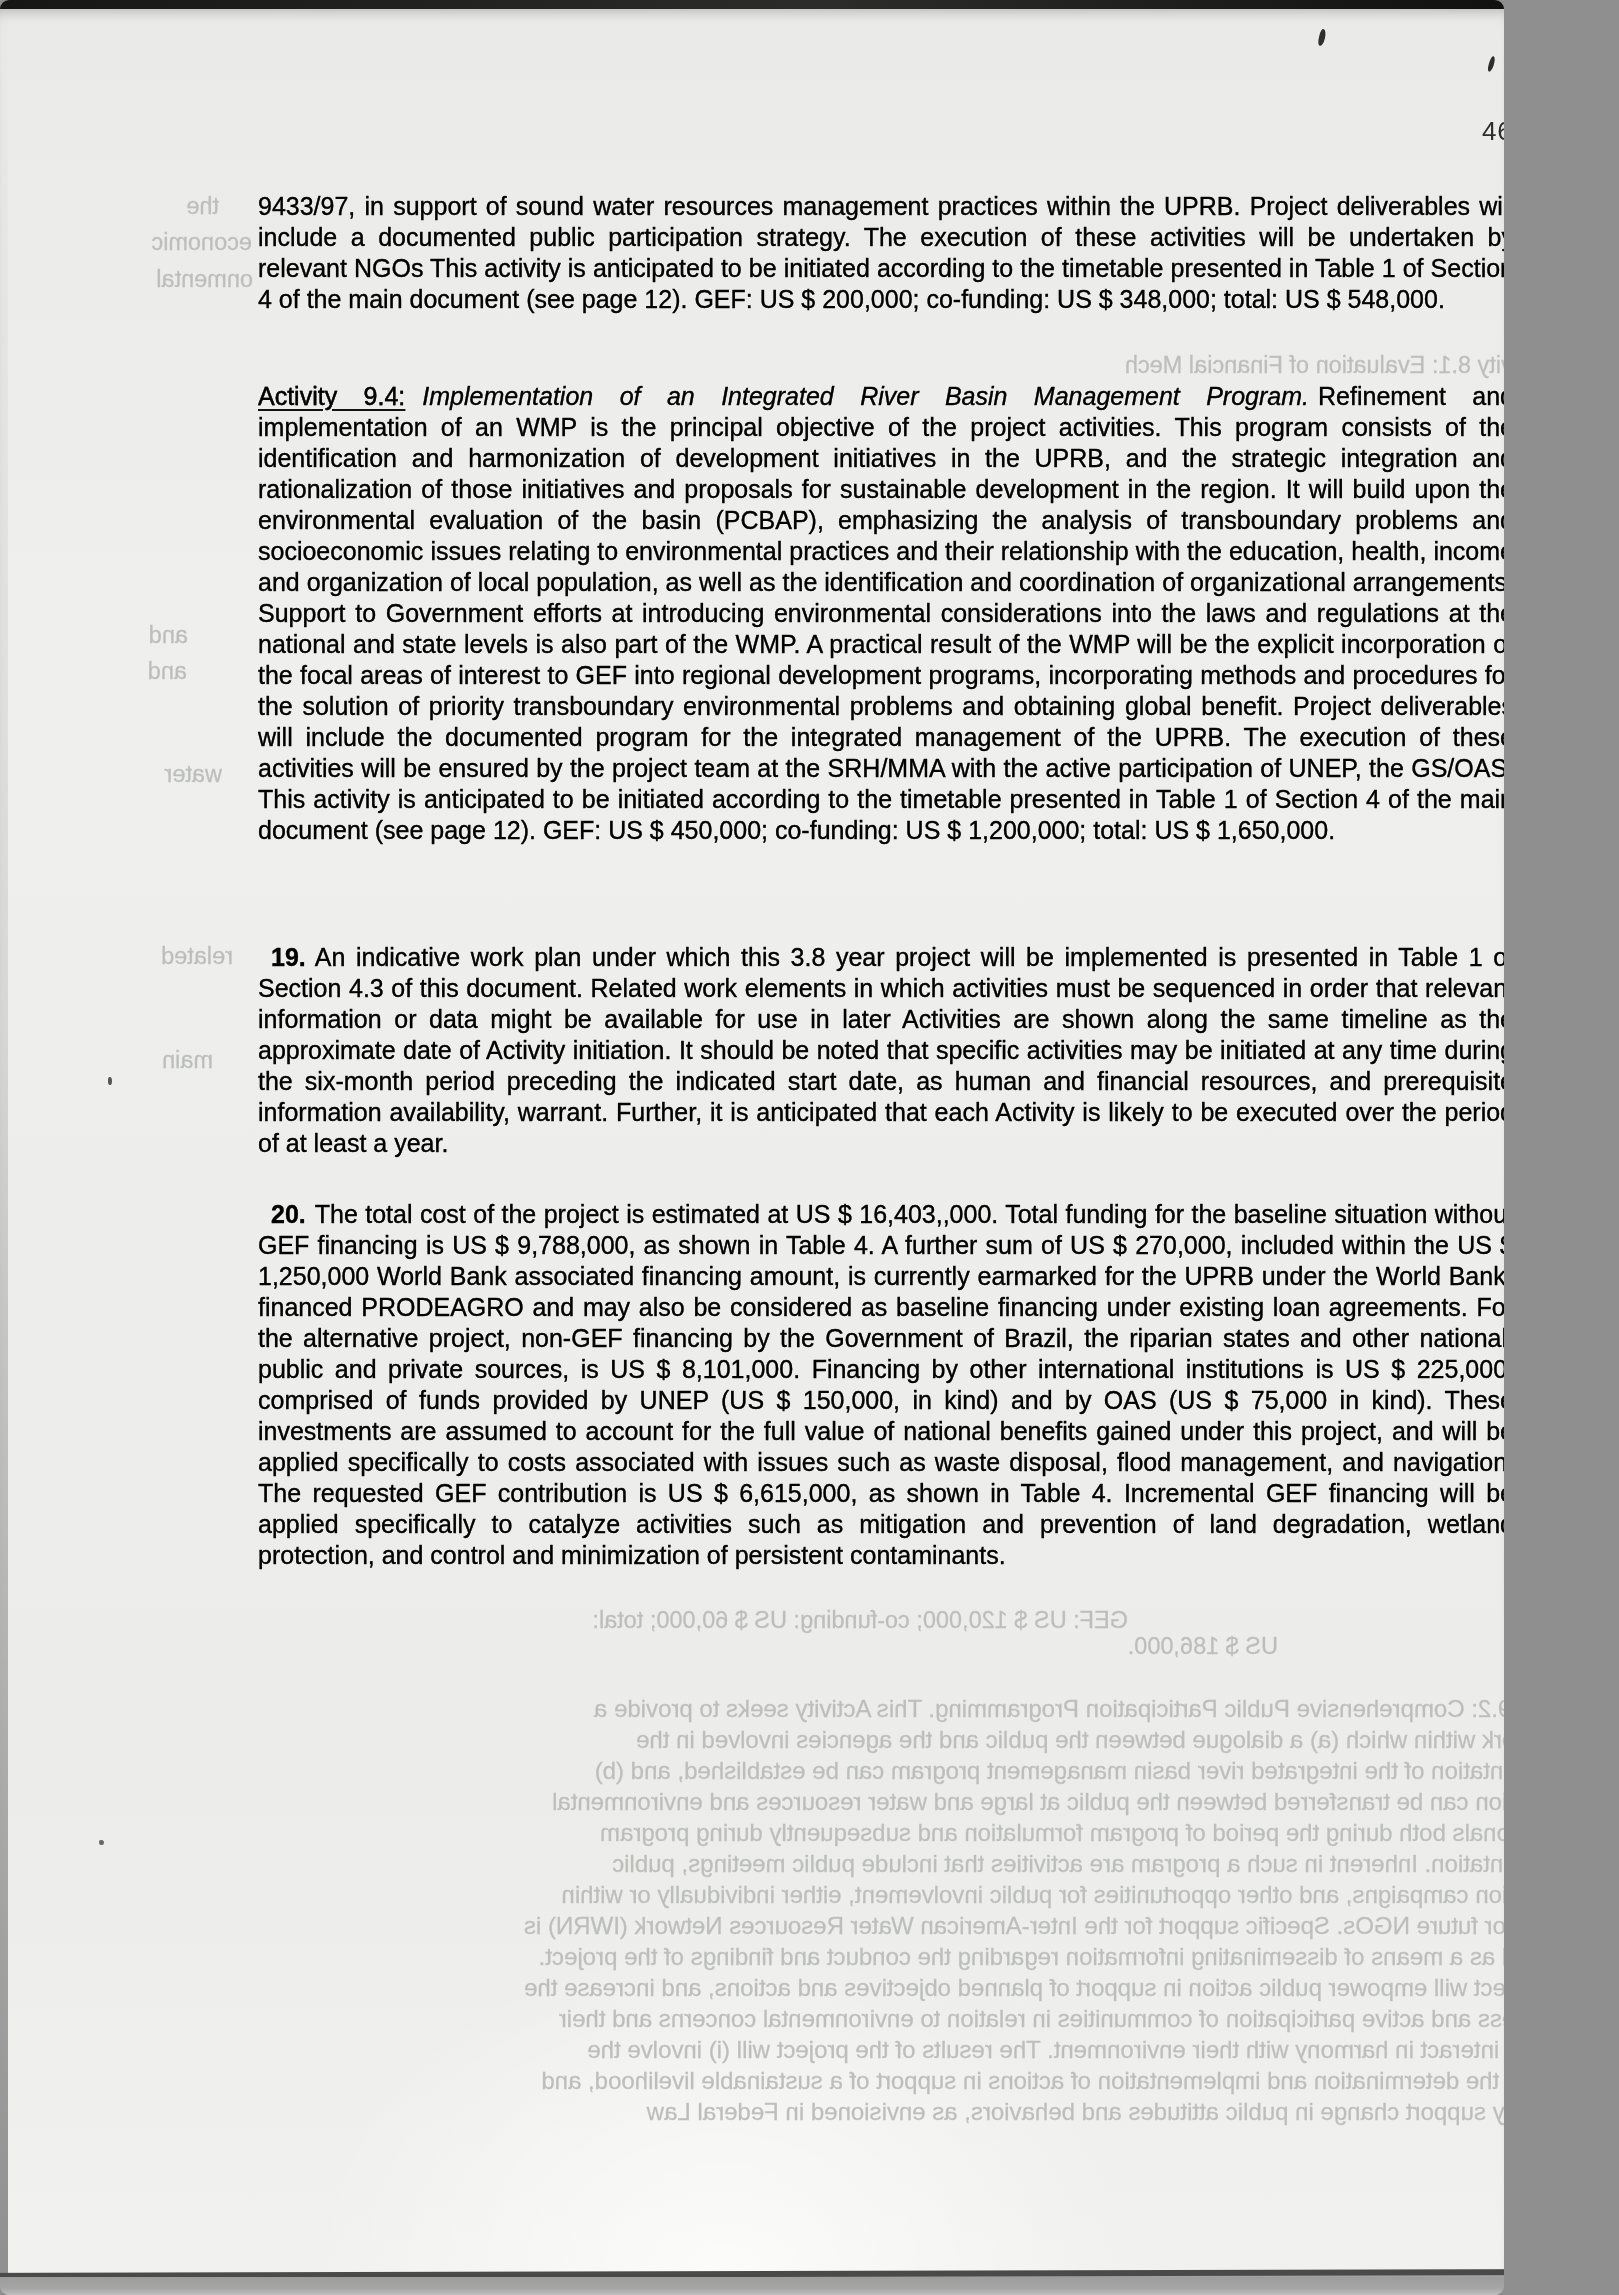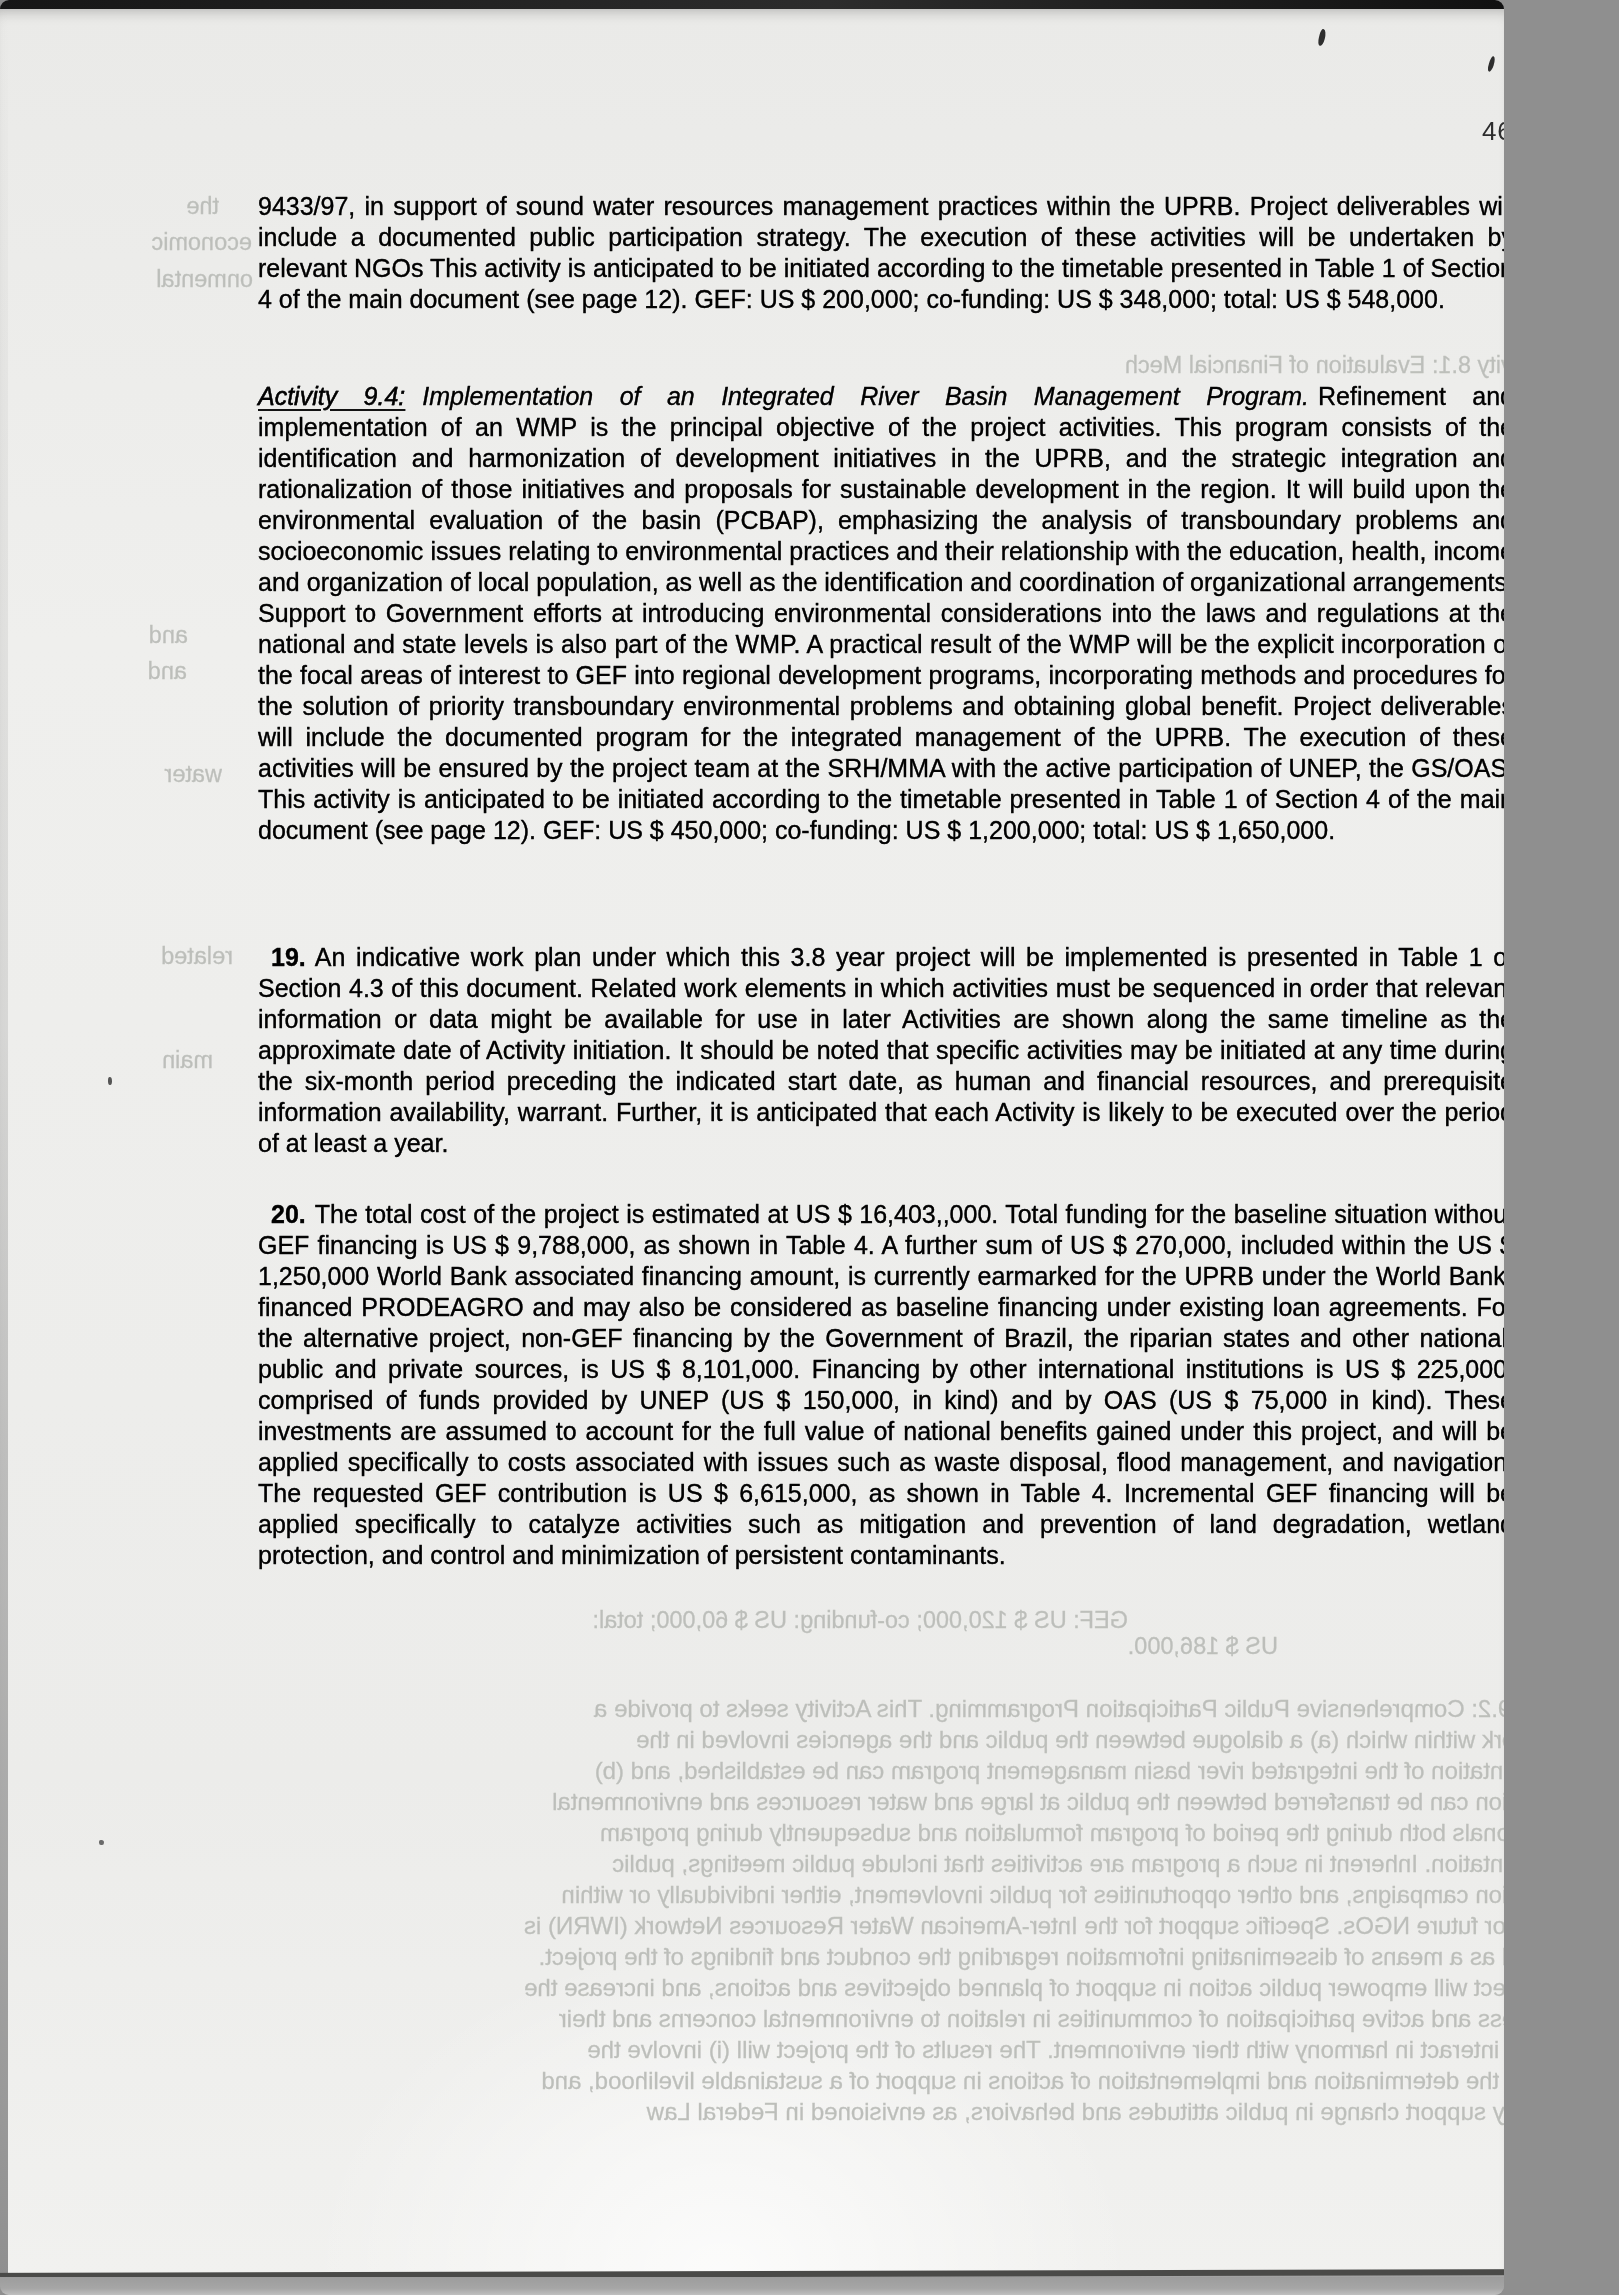--- a/index.html
+++ b/index.html
@@ -46,21 +46,21 @@
     position:absolute;left:258px;width:1256px;
     font-size:25px;line-height:31px;color:#000000;
     text-align:justify;
     -webkit-text-stroke:0.3px #131313;
     text-shadow:0 0 0.3px rgba(10,10,10,0.55);
   }
   .p1{top:191px;}
   .p2{top:381px;}
   .p3{top:942px;}
   .p4{top:1199px;}
-  .act-label{text-decoration:underline;text-underline-offset:3.9px;margin-right:17px;font-style:italic;}
+  .act-label{text-decoration:underline;text-underline-offset:3.9px;margin-right:17px;}
   .act-title{font-style:italic;margin-right:9px;}
   .para-num{font-weight:bold;margin-right:9px;margin-left:13px;}
   .ghost{
     color:#bcbeba;
     transform:scaleX(-1);
     filter:blur(0.7px);
     -webkit-text-stroke:0.3px #c0c2be;
   }
   .bleed{
     position:absolute;left:31px;top:1693px;width:1563px;

